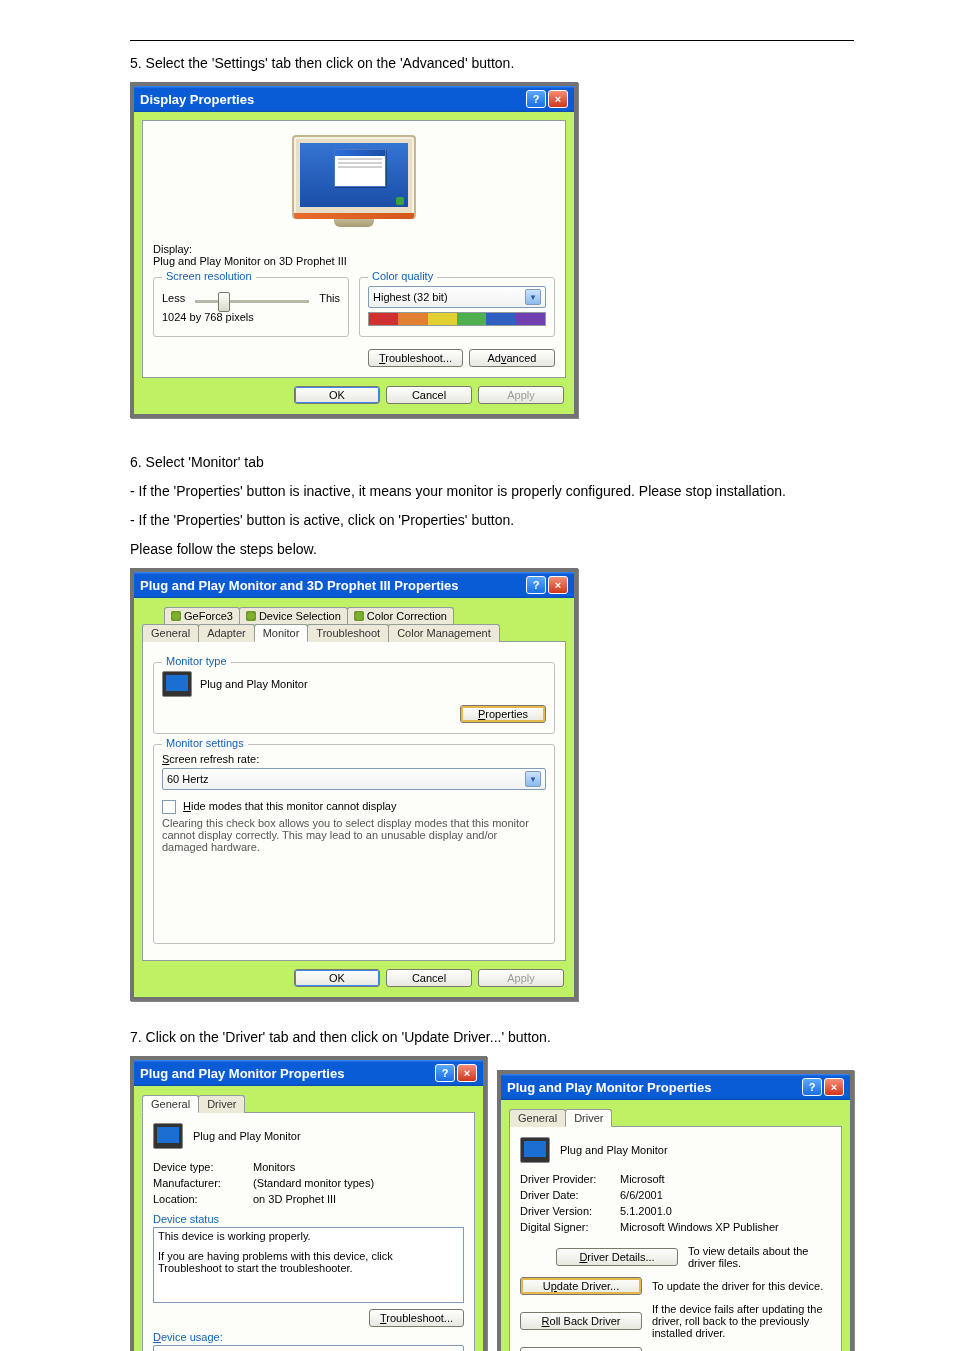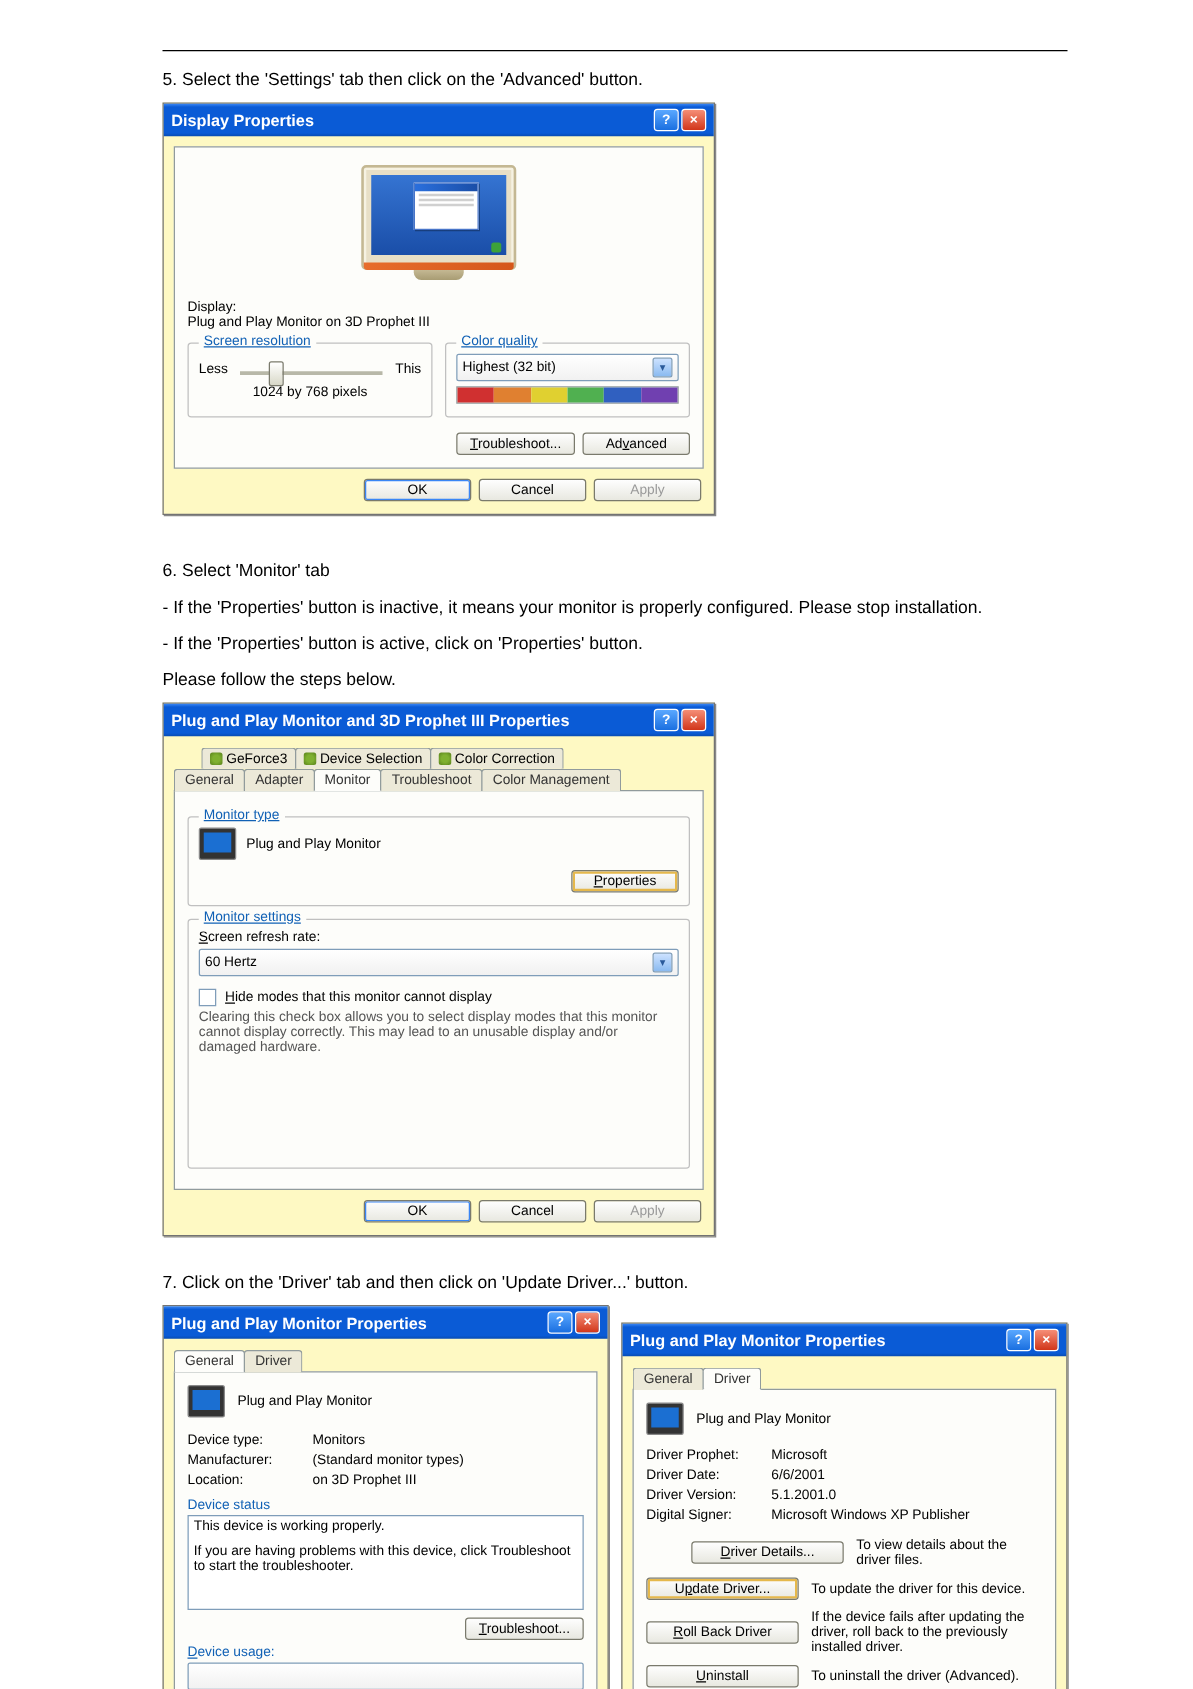--- a/index.html
+++ b/index.html
@@ -16,22 +16,22 @@
   .hr {
     border-top: 1px solid #000;
     margin-bottom: 12px;
   }
   .instr {
     margin: 8px 0;
     line-height: 1.5;
   }
   
   .dlg {
-    background: #fef9c3;
-    border: 1px solid #737373;
+    background: #bef264;
+    border: 4px solid #737373;
     position: relative;
     box-shadow: 1px 1px 0 #888;
   }
   .titlebar {
     background: linear-gradient(to bottom, #3a86f5 0%, #0a5bd6 10%, #0a5bd6 90%, #084cb3 100%);
     color: #fff;
     font-weight: bold;
     font-size: 13px;
     padding: 4px 6px;
     display: flex;
@@ -111,21 +111,20 @@
     position: relative;
   }
   .group-title {
     position: absolute;
     top: -8px;
     left: 8px;
     background: #fdfdfa;
     padding: 0 4px;
     color: #1161b5;
     font-size: 11px;
-    text-decoration: underline;
   }
   .xp-btn {
     background: linear-gradient(to bottom,#fefefe,#e8e8e0);
     border: 1px solid #7a7a6c;
     border-radius: 3px;
     padding: 2px 10px;
     font-size: 11px;
     color: #000;
     min-width: 64px;
     text-align: center;
@@ -312,21 +311,21 @@
             <div class="group-title">Screen resolution</div>
             <div style="display:flex;align-items:center;gap:6px;">
               <span>Less</span>
               <div style="flex:1;">
                 <div class="slider-track">
                   <div class="slider-thumb"></div>
                 </div>
               </div>
               <span>This</span>
             </div>
-            <div style="text-align:center;margin-top:2px;">1024 by 768 pixels</div>
+            <div style="text-align:left;margin-top:2px;">1024 by 768 pixels</div>
           </div>
           <div class="group col">
             <div class="group-title">Color quality</div>
             <div class="dropdown">
               <span>Highest (32 bit)</span>
               <span class="chev">▾</span>
             </div>
             <div class="colorbar">
               <div style="background:#d03030;"></div>
               <div style="background:#e08030;"></div>
@@ -489,21 +488,21 @@
         <div class="tabs">
           <div class="tab">General</div>
           <div class="tab active">Driver</div>
         </div>
         <div class="tabpanel">
           <div style="display:flex;align-items:center;gap:10px;margin-bottom:8px;">
             <span class="small-icon-mon"></span>
             <span>Plug and Play Monitor</span>
           </div>
           <div class="label-row">
-              <span class="lbl">Driver Prophet:</span>
+              <span class="lbl">Driver Provider:</span>
               <span>Microsoft</span>
             </div>
           <div class="label-row">
               <span class="lbl">Driver Date:</span>
               <span>6/6/2001</span>
             </div>
           <div class="label-row">
               <span class="lbl">Driver Version:</span>
               <span>5.1.2001.0</span>
             </div>

